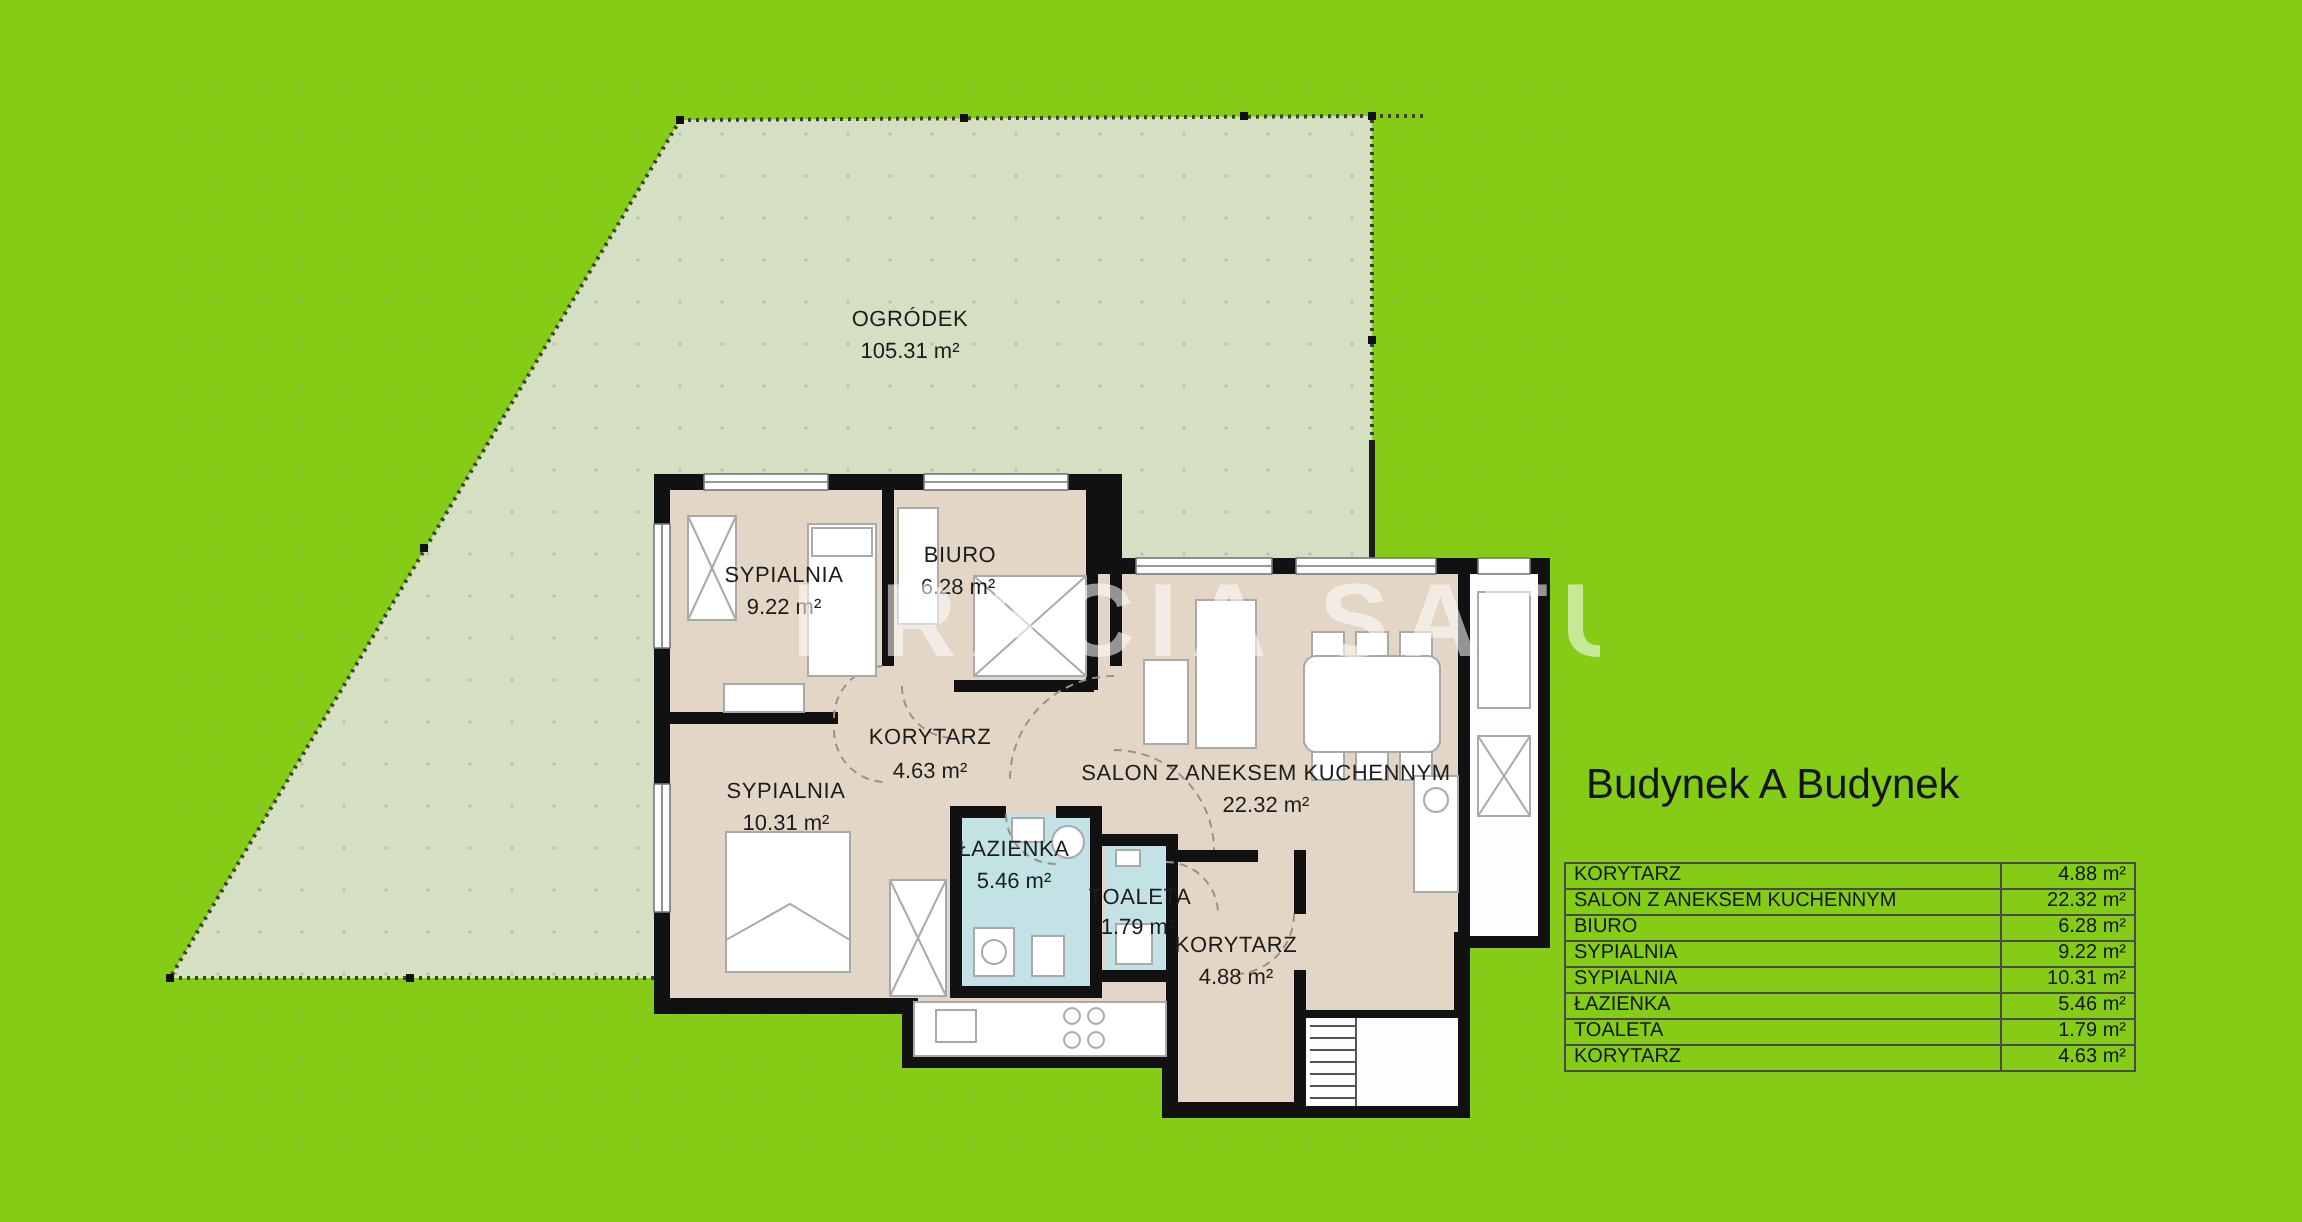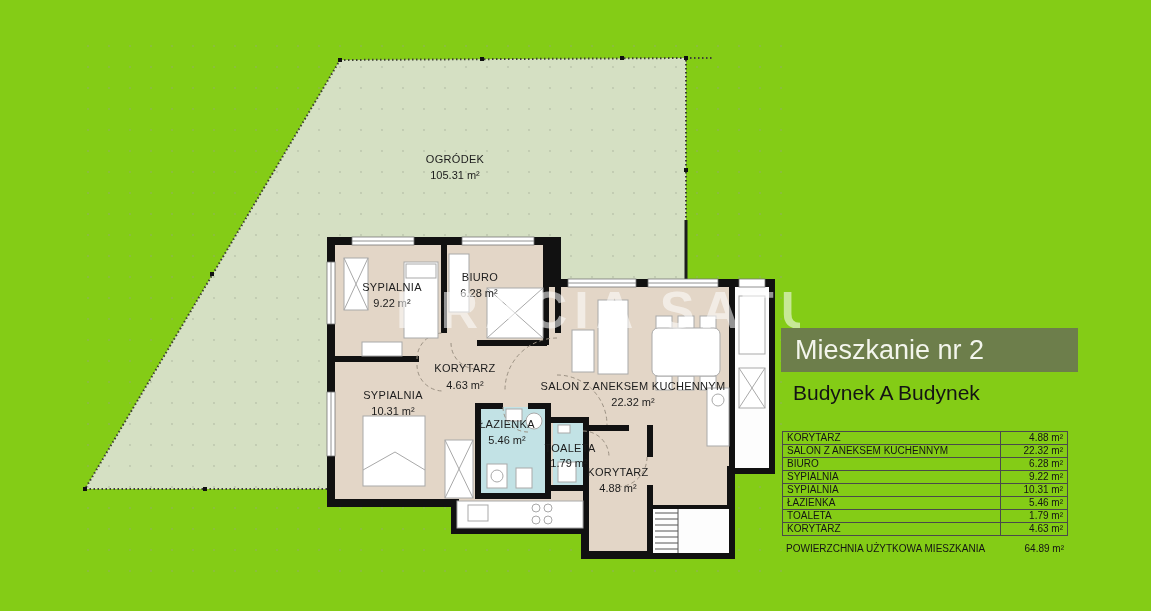--- a/index.html
+++ b/index.html
@@ -223,23 +223,20 @@
     <text class="room-name" x="633" y="390">SALON Z ANEKSEM KUCHENNYM</text>
     <text class="room-area" x="633" y="406">22.32 m²</text>
 
     <text class="room-name" x="618" y="476">KORYTARZ</text>
     <text class="room-area" x="618" y="492">4.88 m²</text>
   </g>
 
   <text class="wm" x="396" y="328">BRACIA SATURSCY</text>
 </svg>
 
-<div class="panel" id="panel-header">
-  <span class="t">Mieszkanie nr 2</span>
-</div>
 
 <div class="panel" id="panel-subtitle">Budynek A Budynek</div>
 
 <table class="panel" id="area-table">
   <tbody id="area-table-body">
         <tr>
           <td class="lbl">KORYTARZ</td>
           <td class="val">4.88 m²</td>
         </tr>
         <tr>
@@ -266,18 +263,14 @@
           <td class="lbl">TOALETA</td>
           <td class="val">1.79 m²</td>
         </tr>
         <tr>
           <td class="lbl">KORYTARZ</td>
           <td class="val">4.63 m²</td>
         </tr>
       </tbody>
 </table>
 
-<div class="panel" id="table-footer">
-  <span>POWIERZCHNIA UŻYTKOWA MIESZKANIA</span>
-  <span>64.89 m²</span>
+
 </div>
 
-</div>
-
 </body></html>

